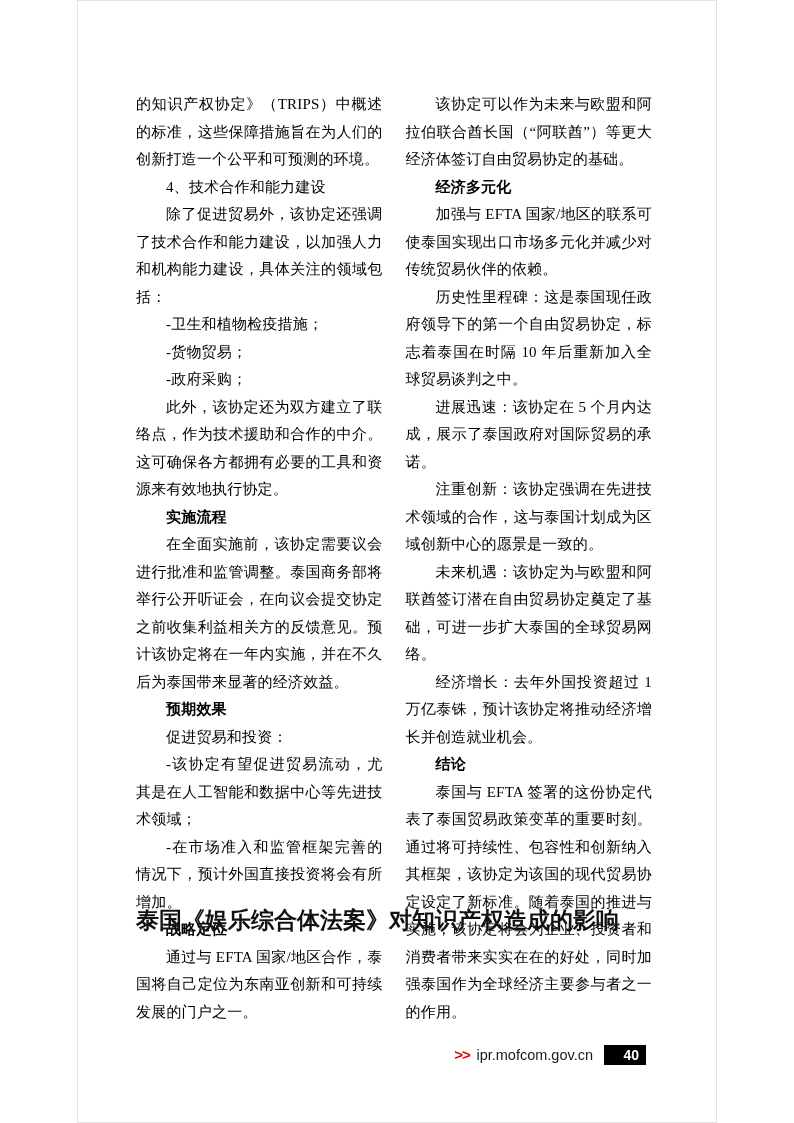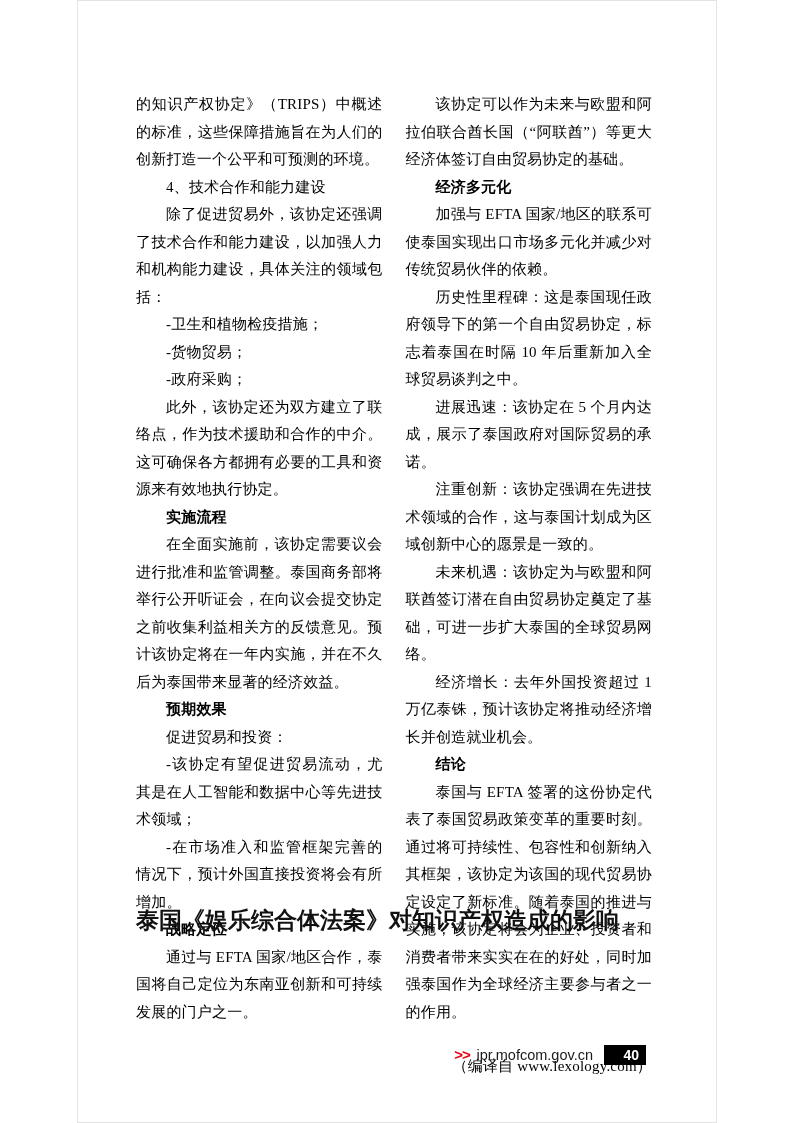--- a/index.html
+++ b/index.html
@@ -143,21 +143,20 @@
         <p class="para style-p">注重创新：该协定强调在先进技术领域的合作，这与泰国计划成为区域创新中心的愿景是一致的。</p>
 
         <p class="para style-p">未来机遇：该协定为与欧盟和阿联酋签订潜在自由贸易协定奠定了基础，可进一步扩大泰国的全球贸易网络。</p>
 
         <p class="para style-p">经济增长：去年外国投资超过 1 万亿泰铢，预计该协定将推动经济增长并创造就业机会。</p>
 
         <p class="para style-h">结论</p>
 
         <p class="para style-p">泰国与 EFTA 签署的这份协定代表了泰国贸易政策变革的重要时刻。通过将可持续性、包容性和创新纳入其框架，该协定为该国的现代贸易协定设定了新标准。随着泰国的推进与实施，该协定将会为企业、投资者和消费者带来实实在在的好处，同时加强泰国作为全球经济主要参与者之一的作用。</p>
 
-        <p class="para style-source">（编译自 www.lexology.com）</p>
       </div>
   </div>
 
   <div class="article-title">泰国《娱乐综合体法案》对知识产权造成的影响</div>
 
   <div class="footer">
     <span class="footer-chevrons">&gt;&gt;</span>
     <span class="footer-url">ipr.mofcom.gov.cn</span>
     <span class="page-number-box">40</span>
   </div>

